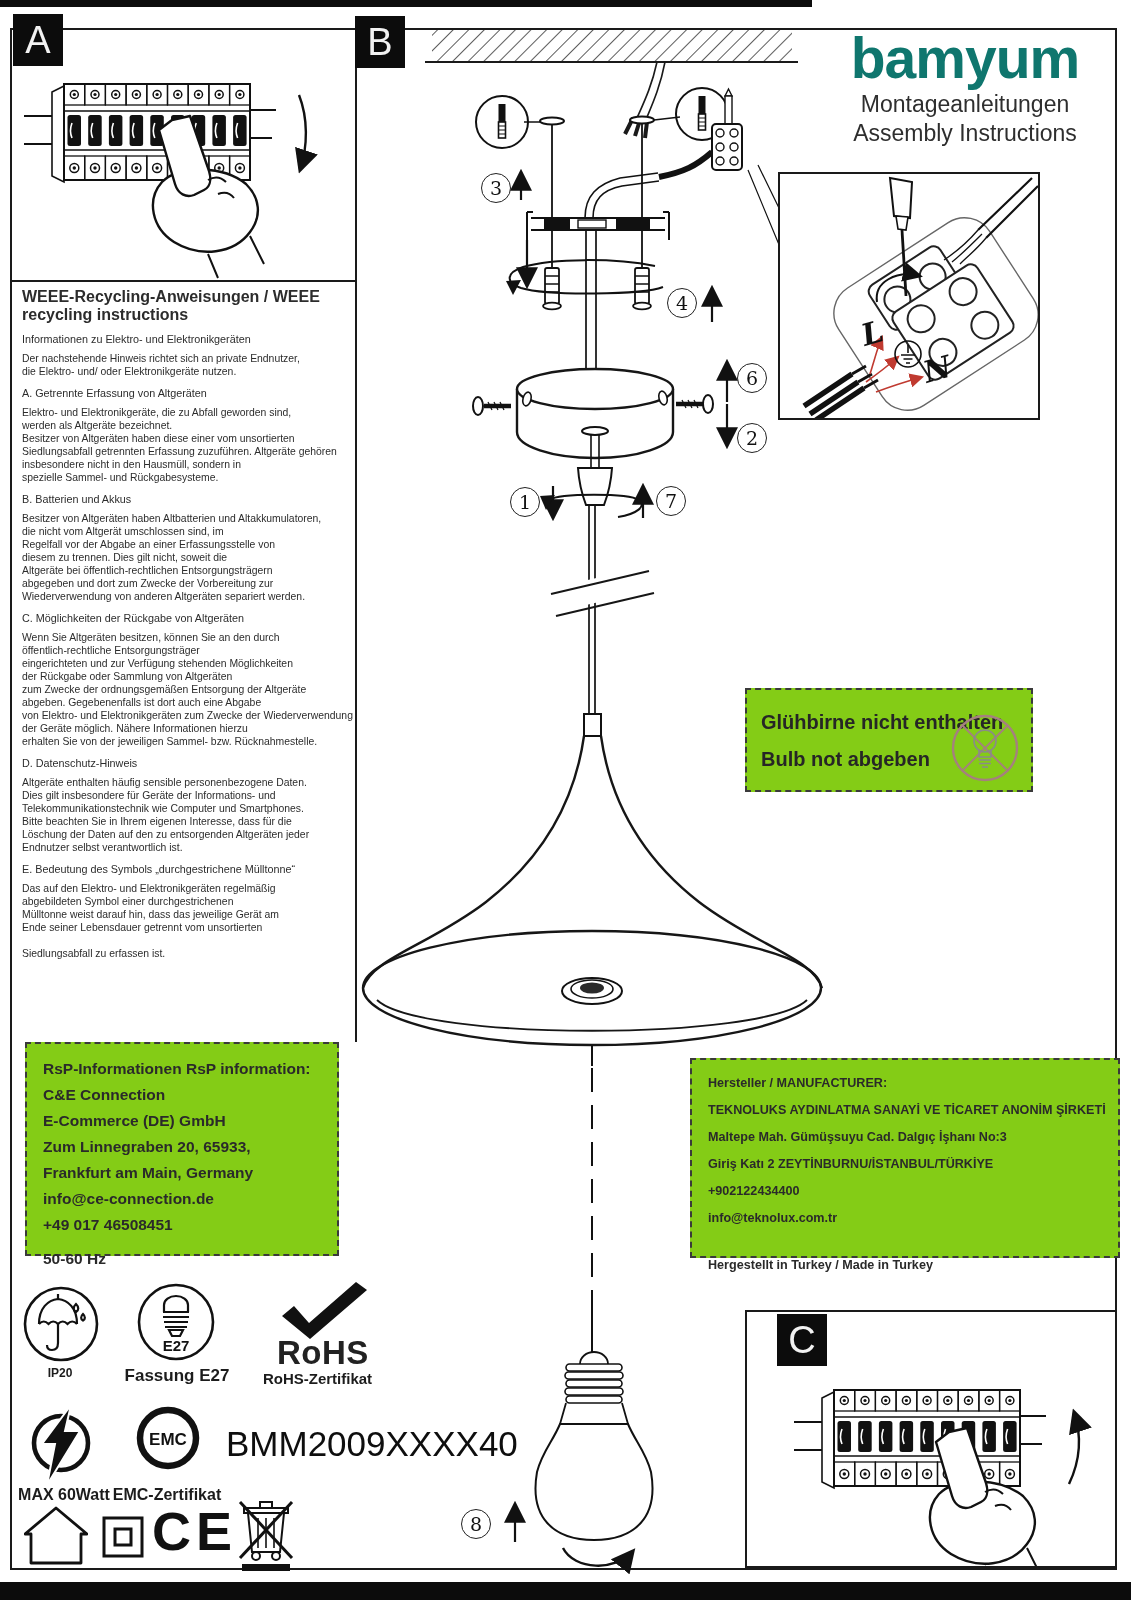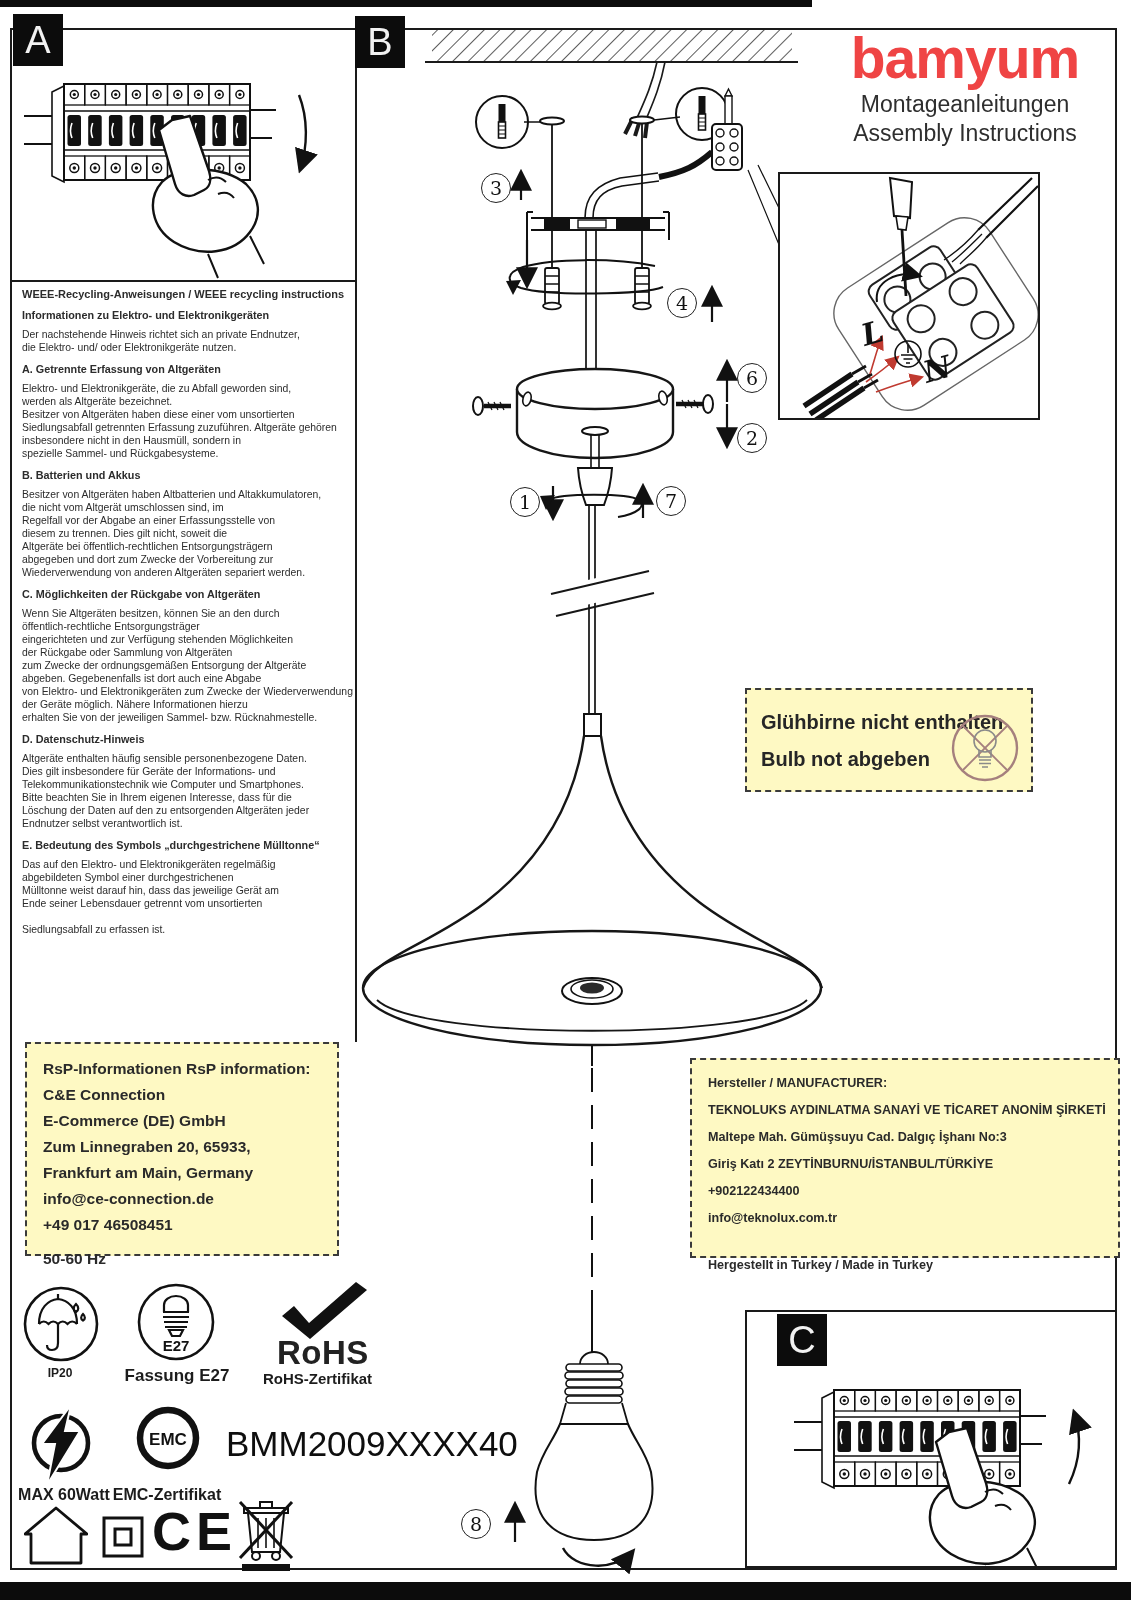--- a/index.html
+++ b/index.html
@@ -12,24 +12,24 @@
   .divider { left:355px; top:28px; width:2px; height:1014px; background:#1a1a1a; }
   .panel-a { left:10px; top:28px; width:347px; height:254px; border:2.4px solid #1a1a1a; }
   .panel-c { left:745px; top:1310px; width:372px; height:258px; border:2.2px solid #1a1a1a; }
   .detail-box { left:778px; top:172px; width:262px; height:248px; border:2.2px solid #1a1a1a; background:#fff; }
   .corner-label { width:50px; height:52px; background:#0c0c0c; color:#f2f2f2; font-size:38px; font-weight:400;
                   display:flex; align-items:center; justify-content:center; }
   .brand-block { left:812px; top:26px; width:306px; text-align:center; }
   .brand-word { font-size:57px; font-weight:800; letter-spacing:-1px; line-height:64px; }
   .brand-sub { font-size:23px; font-weight:500; color:#2e2e2e; line-height:29px; }
   .weee { left:22px; top:288px; width:336px; color:#2c2c2c; }
-  .weee .wt { font-size:11px; font-weight:700; margin-bottom:4px; }
-  .weee .wh { font-size:10.8px; font-weight:700; margin:9px 0 7px; }
+  .weee .wt { font-size:16px; font-weight:700; margin-bottom:4px; }
+  .weee .wh { font-size:10.8px; font-weight:400; margin:9px 0 7px; }
   .weee .wp { font-size:10.4px; line-height:13px; white-space:pre-line; }
-  .box-dashed { border:2px dashed #3a3a3a; background:#fef9c3; }
+  .box-dashed { border:2px dashed #3a3a3a; background:#84cc16; }
   .rsp { left:25px; top:1042px; width:314px; height:214px; padding:12px 10px 0 16px; }
   .rsp div { font-size:15.5px; font-weight:600; line-height:26px; color:#2a2a2a; }
   .rsp .gap { margin-top:8px; }
   .mfg { left:690px; top:1058px; width:430px; height:200px; padding:10px 8px 0 16px; }
   .mfg div { font-size:12.6px; font-weight:700; line-height:27px; color:#2a2a2a; white-space:nowrap; }
   .mfg .gap { margin-top:20px; }
   .glb { left:745px; top:688px; width:288px; height:104px; padding:14px 0 0 14px; }
   .glb div { font-size:20px; font-weight:600; line-height:37px; color:#262626; }
   .glb svg { position:absolute; right:10px; top:22px; }
   .step { position:absolute; width:30px; height:30px; border:1.7px solid #222; border-radius:50%;
@@ -134,21 +134,21 @@
     <div class="wh">E. Bedeutung des Symbols „durchgestrichene Mülltonne“</div>
     <div class="wp">Das auf den Elektro- und Elektronikgeräten regelmäßig
 abgebildeten Symbol einer durchgestrichenen
 Mülltonne weist darauf hin, dass das jeweilige Gerät am
 Ende seiner Lebensdauer getrennt vom unsortierten
 
 Siedlungsabfall zu erfassen ist.</div>
   </div>
 
   <div class="abs brand-block">
-    <div class="brand-word" style="color:#ef4444;">bamyum</div>
+    <div class="brand-word" style="color:#0f766e;">bamyum</div>
     <div class="brand-sub">Montageanleitungen</div>
     <div class="brand-sub">Assembly Instructions</div>
   </div>
   <div class="abs corner-label" style="left:355px; top:16px;">B</div>
 
   <svg class="abs" style="left:0; top:0; pointer-events:none;" width="1131" height="1600" viewBox="0 0 1131 1600">
     <defs>
       <pattern id="hatchp" patternUnits="userSpaceOnUse" width="11" height="11" patternTransform="rotate(45)">
         <line x1="0" y1="0" x2="0" y2="11" stroke="#333" stroke-width="1.6"></line>
       </pattern>

